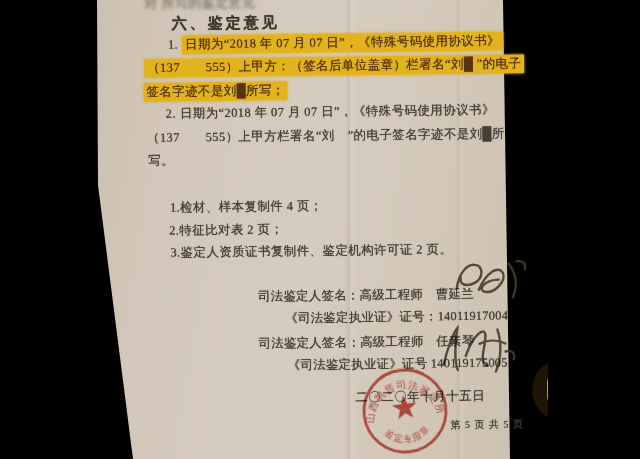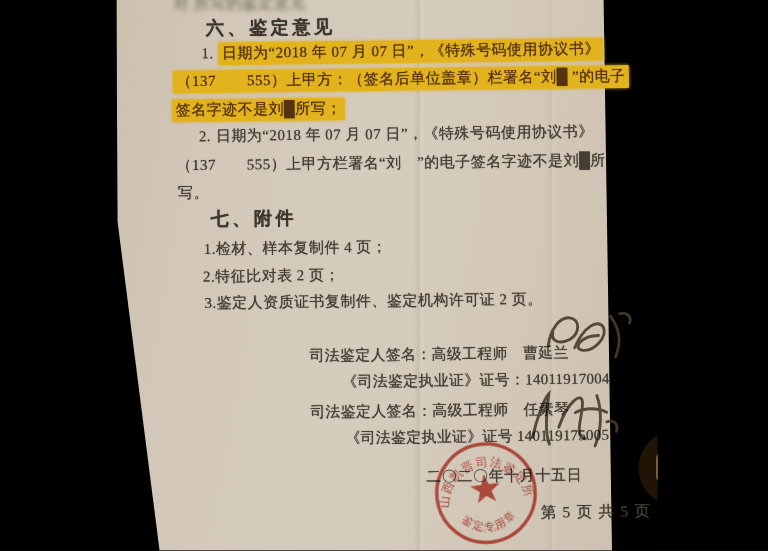--- a/index.html
+++ b/index.html
@@ -65,34 +65,33 @@
     </div>
 
     <div class="line" style="left:167px;top:104px">
       <span class="pfx">2.</span><span>日期为“2018 年 07 月 07 日”，《特殊号码使用协议书》</span>
     </div>
 
     <div class="line" style="left:148px;top:128px">（137　　555）上甲方栏署名“刘　”的电子签名字迹不是刘█所</div>
 
     <div class="line" style="left:149px;top:151px">写。</div>
 
-    <div class="line heading" style="left:176px;top:172px">七、附件</div>
 
     <div class="line" style="left:170px;top:198px">1.检材、样本复制件 4 页；</div>
     <div class="line" style="left:169px;top:221px">2.特征比对表 2 页；</div>
     <div class="line" style="left:170px;top:243px">3.鉴定人资质证书复制件、鉴定机构许可证 2 页。</div>
 
     <div class="line sigline" style="left:257px;top:288px">司法鉴定人签名：高级工程师　曹延兰</div>
     <div class="line sigline" style="left:284px;top:310px">《司法鉴定执业证》证号：14011917004</div>
     <div class="line sigline" style="left:257px;top:335px">司法鉴定人签名：高级工程师　任素琴</div>
     <div class="line sigline" style="left:286px;top:357px">《司法鉴定执业证》证号 140119175005</div>
 
     <div class="line" style="left:353px;top:390px;letter-spacing:.5px">二〇二〇年十月十五日</div>
 
-    <div class="line" style="left:448px;top:420px;font-size:13px;letter-spacing:1px">第 5 页 共 5 页</div>
+    <div class="line" style="left:448px;top:420px;font-size:10px;letter-spacing:1px">第 5 页 共 5 页</div>
 
     <svg class="handsig" style="left:450px;top:260px" width="78" height="52" viewBox="0 0 78 52" aria-label="曹延兰（手写签名）">
       <g fill="none" stroke="#463c2e" stroke-width="2.4" stroke-linecap="round" opacity=".9">
         <path d="M6 30 C8 16 16 6 24 7 C33 8 33 20 24 25 C16 29 8 27 10 19"></path>
         <path d="M28 32 C36 14 48 8 52 15 C56 23 44 36 34 34 C26 32 34 22 48 22"></path>
         <path d="M58 6 C64 14 68 26 62 40"></path>
         <path d="M66 4 C72 3 76 6 74 12"></path>
       </g>
     </svg>
 

